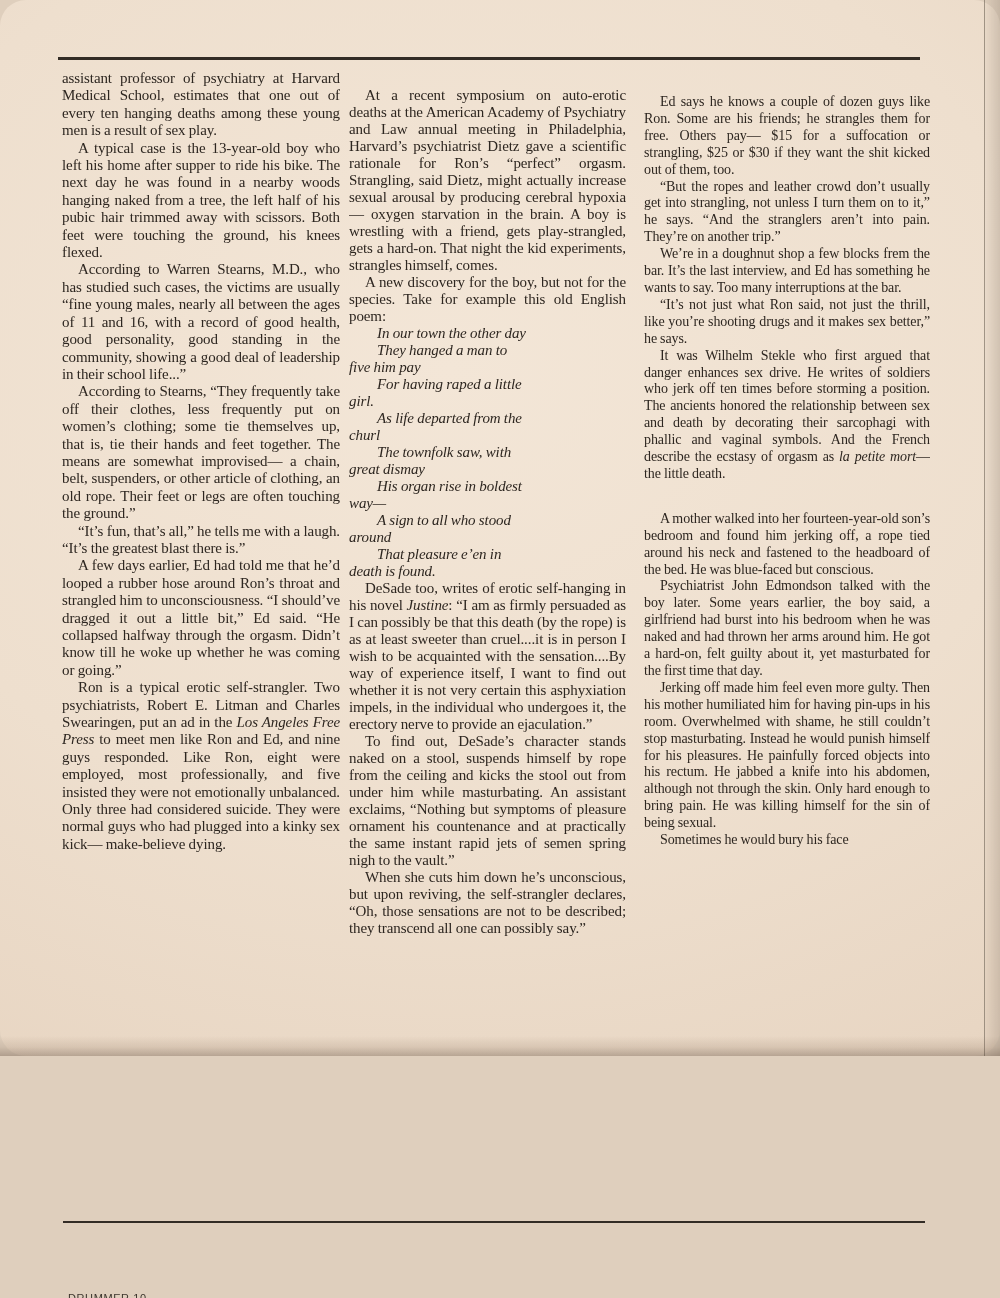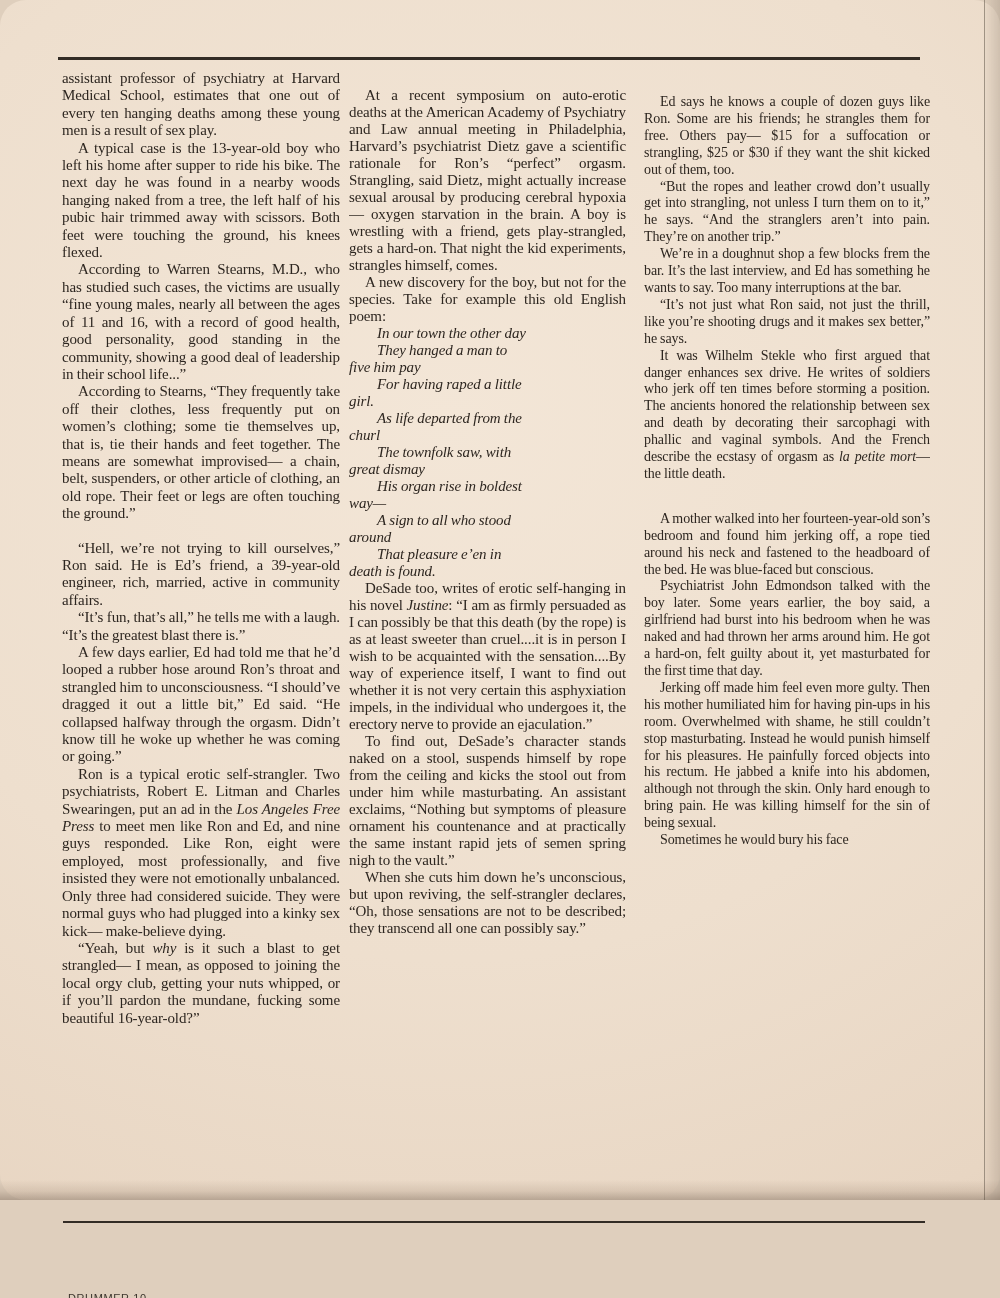--- a/index.html
+++ b/index.html
@@ -3,21 +3,21 @@
 <meta charset="utf-8">
 <style>
   html,body { margin:0; padding:0; }
   body {
     width:1000px; height:1298px;
     background:#dfcfbd;
     font-family:"Liberation Serif","DejaVu Serif",serif;
     overflow:hidden;
   }
   .page {
-    position:relative; width:1000px; height:1200px;
+    position:relative; width:1000px; height:1056px;
     background:
       radial-gradient(ellipse 120% 90% at 45% 35%, #f3e6d7 0%, #eedfce 50%, #e8d6c3 82%, #e0ccb7 100%);
     border-radius: 26px;
   }
   .rule { position:absolute; background:#332c25; }
   .rule-top    { left:58px;  top:57px;   width:862px; height:3px; }
   .rule-bottom { left:63px;  top:1221px; width:862px; height:2px; }
   .col {
     position:absolute; top:70px;
     color:#2d2620;
@@ -57,25 +57,23 @@
 <body>
 
 <div class="page">
   <div class="rule rule-top"></div>
 
   <div class="col col1" id="col1">
       <p class="para">assistant professor of psychiatry at Harvard Medical School, estimates that one out of every ten hanging deaths among these young men is a result of sex play.</p>
       <p class="para ind">A typical case is the 13-year-old boy who left his home after supper to ride his bike. The next day he was found in a nearby woods hanging naked from a tree, the left half of his pubic hair trimmed away with scissors. Both feet were touching the ground, his knees flexed.</p>
       <p class="para ind">According to Warren Stearns, M.D., who has studied such cases, the victims are usually “fine young males, nearly all between the ages of 11 and 16, with a record of good health, good personality, good standing in the community, showing a good deal of leadership in their school life...”</p>
       <p class="para ind">According to Stearns, “They frequently take off their clothes, less frequently put on women’s clothing; some tie themselves up, that is, tie their hands and feet together. The means are somewhat improvised— a chain, belt, suspenders, or other article of clothing, an old rope. Their feet or legs are often touching the ground.”</p>
-      <p class="para ind gap1">“Hell, we’re not trying to kill ourselves,” Ron said. He is Ed’s friend, a 39-year-old engineer, rich, married, active in community affairs.</p>
       <p class="para ind">“It’s fun, that’s all,” he tells me with a laugh. “It’s the greatest blast there is.”</p>
       <p class="para ind">A few days earlier, Ed had told me that he’d looped a rubber hose around Ron’s throat and strangled him to unconsciousness. “I should’ve dragged it out a little bit,” Ed said. “He collapsed halfway through the orgasm. Didn’t know till he woke up whether he was coming or going.”</p>
       <p class="para ind">Ron is a typical erotic self-strangler. Two psychiatrists, Robert E. Litman and Charles Swearingen, put an ad in the <span class="it">Los Angeles Free Press</span> to meet men like Ron and Ed, and nine guys responded. Like Ron, eight were employed, most professionally, and five insisted they were not emotionally unbalanced. Only three had considered suicide. They were normal guys who had plugged into a kinky sex kick— make-believe dying.</p>
-      <p class="para ind">“Yeah, but <span class="it">why</span> is it such a blast to get strangled— I mean, as opposed to joining the local orgy club, getting your nuts whipped, or if you’ll pardon the mundane, fucking some beautiful 16-year-old?”</p>
     </div>
   <div class="col col2" id="col2">
       <p class="para ind gap1">At a recent symposium on auto-erotic deaths at the American Academy of Psychiatry and Law annual meeting in Philadelphia, Harvard’s psychiatrist Dietz gave a scientific rationale for Ron’s “perfect” orgasm. Strangling, said Dietz, might actually increase sexual arousal by producing cerebral hypoxia— oxygen starvation in the brain. A boy is wrestling with a friend, gets play-strangled, gets a hard-on. That night the kid experiments, strangles himself, comes.</p>
       <p class="para ind">A new discovery for the boy, but not for the species. Take for example this old English poem:</p>
       <div class="verse">
         <div class="verse-line vind">In our town the other day</div>
         <div class="verse-line vind">They hanged a man to</div>
         <div class="verse-line">five him pay</div>
         <div class="verse-line vind">For having raped a little</div>
         <div class="verse-line">girl.</div>

